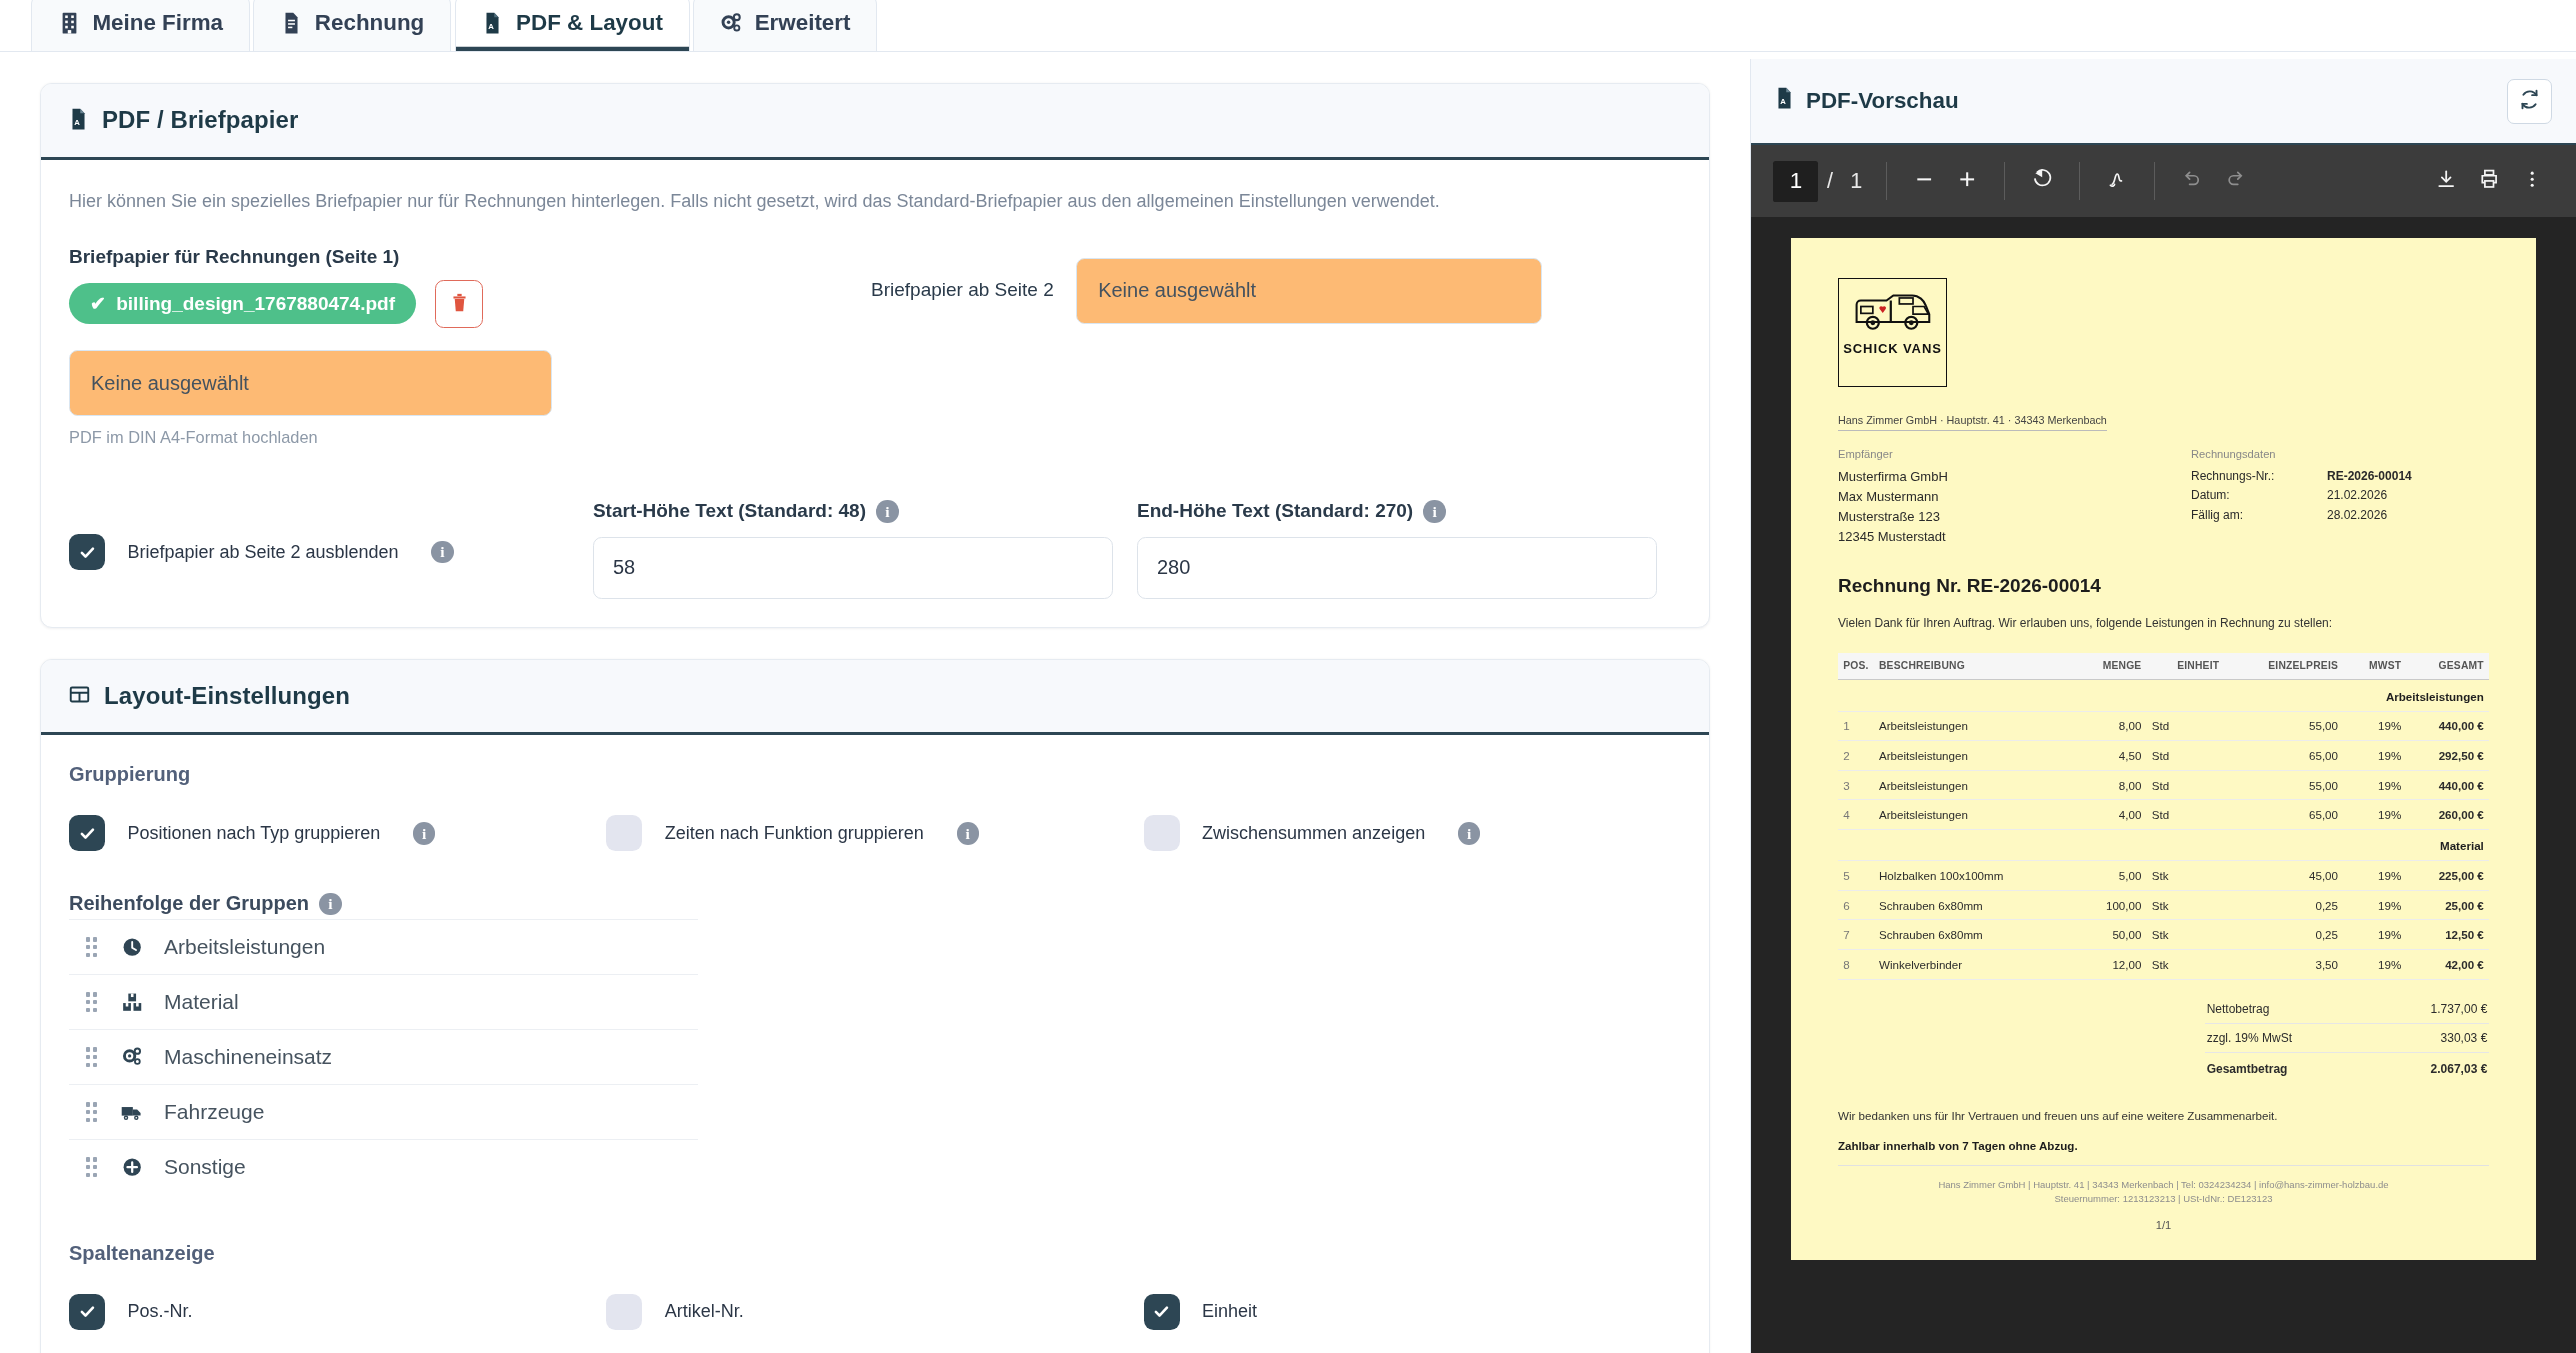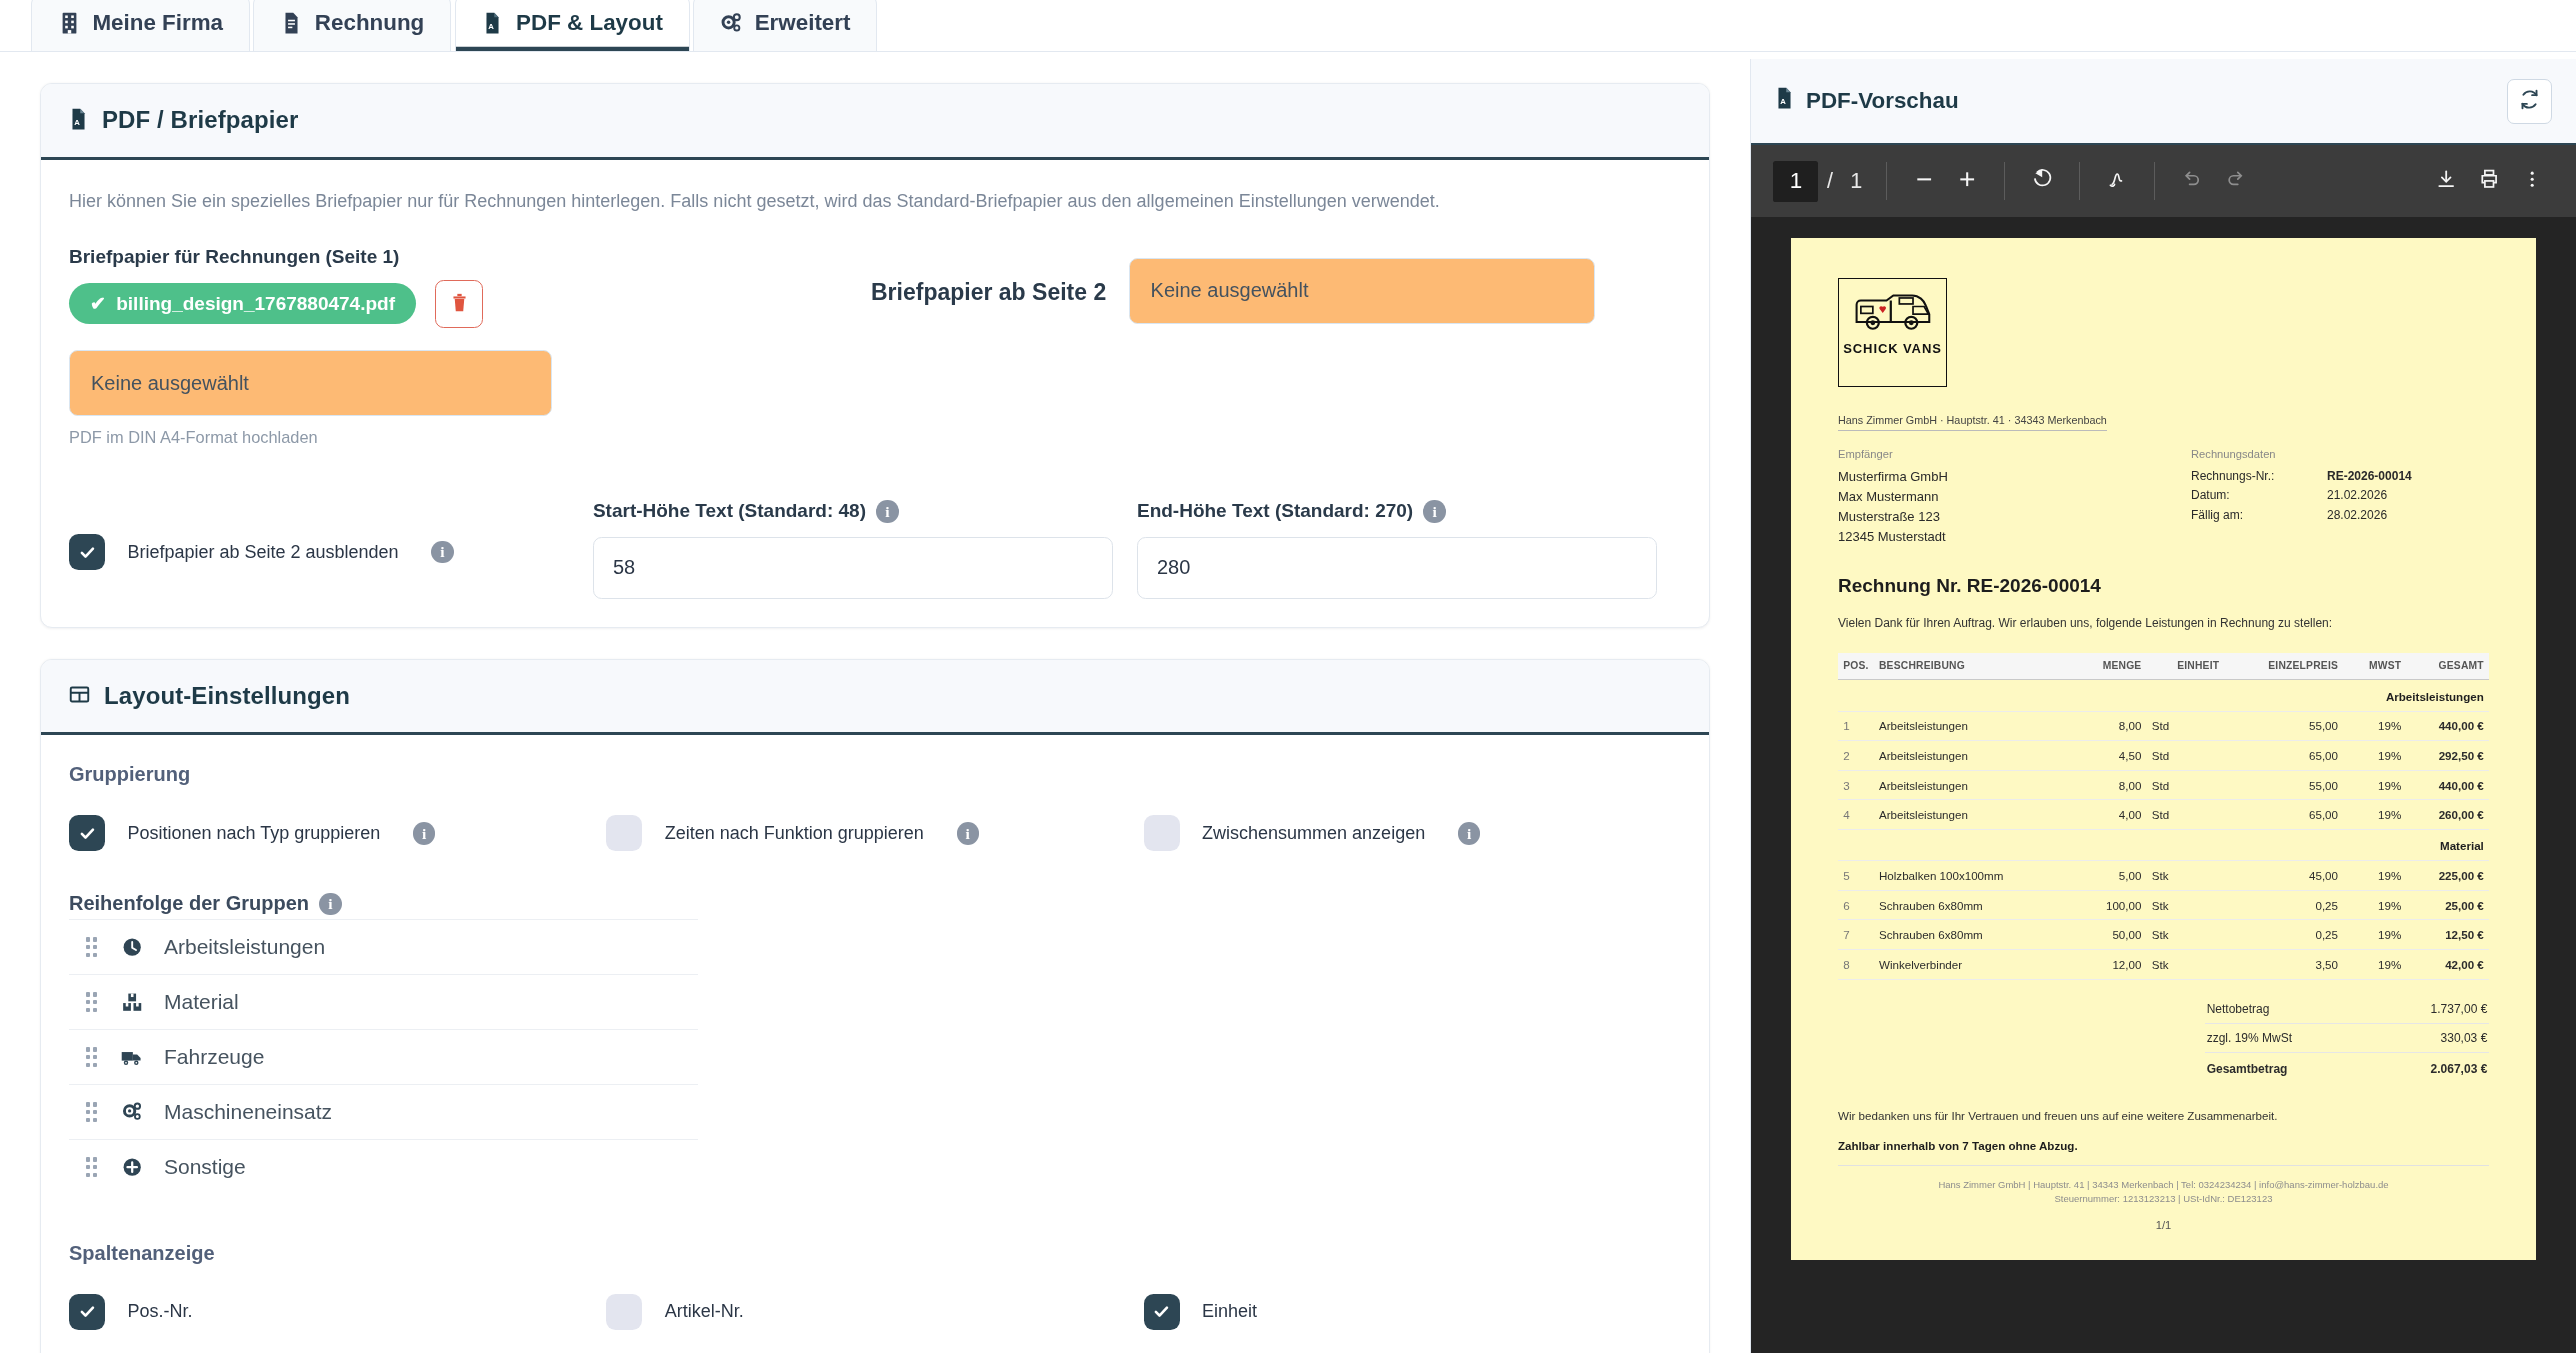--- a/index.html
+++ b/index.html
@@ -115,21 +115,21 @@
     border-radius: 8.6px;
     display: flex; align-items: center;
     padding: 0 21px;
     font-size: 20px; color: #44525f;
     cursor: pointer;
   }
   .file-input.wide { width: 466px; }
   .hint { font-size: 16.4px; color: #8d99a8; margin-top: 12px; }
 
   .inline-label {
-    font-size: 23px; font-weight: 700; color: #2a3a4a;
+    font-size: 19px; font-weight: 400; color: #2a3a4a;
     padding-top: 21px; white-space: nowrap;
   }
 
   
   .row-2 { display: flex; align-items: flex-start; margin-top: 53px; gap: 0; }
   .chk-wrap { display: flex; align-items: center; gap: 22.4px; width: 539px; padding-top: 34px;}
   .chk {
     width: 36px; height: 36px; border-radius: 9.5px;
     flex: none;
     display: flex; align-items: center; justify-content: center;
@@ -516,49 +516,49 @@
           <div class="order-item">
             <span class="grip">
                 <i></i>
                 <i></i>
                 <i></i>
                 <i></i>
                 <i></i>
                 <i></i>
               </span>
             <span class="oi-icon">
+              <svg width="22.4" height="22.4" viewBox="0 0 26 26">
+                  <circle cx="10" cy="11.5" r="6" fill="none" stroke="#2f4554" stroke-width="3.4"></circle>
+                  <circle cx="10" cy="11.5" r="1.9" fill="#2f4554"></circle>
+                  <circle cx="19" cy="6" r="3.1" fill="none" stroke="#2f4554" stroke-width="2.3"></circle>
+                  <circle cx="19" cy="18" r="2.8" fill="none" stroke="#2f4554" stroke-width="2.1"></circle>
+                </svg>
+            </span>
+            <span class="oi-label">Maschineneinsatz</span>
+          </div>
+          <div class="order-item">
+            <span class="grip">
+                <i></i>
+                <i></i>
+                <i></i>
+                <i></i>
+                <i></i>
+                <i></i>
+              </span>
+            <span class="oi-icon">
               <svg width="24" height="22.4" viewBox="0 0 28 26">
                   <rect x="2" y="7" width="13" height="10" fill="#2f4554"></rect>
                   <path d="M15 10h5l4 4v3h-9z" fill="#2f4554"></path>
                   <circle cx="7" cy="19.5" r="2.6" fill="#2f4554"></circle>
                   <circle cx="19" cy="19.5" r="2.6" fill="#2f4554"></circle>
                   <circle cx="7" cy="19.5" r="1" fill="#fff"></circle>
                   <circle cx="19" cy="19.5" r="1" fill="#fff"></circle>
                 </svg>
             </span>
             <span class="oi-label">Fahrzeuge</span>
-          </div>
-          <div class="order-item">
-            <span class="grip">
-                <i></i>
-                <i></i>
-                <i></i>
-                <i></i>
-                <i></i>
-                <i></i>
-              </span>
-            <span class="oi-icon">
-              <svg width="22.4" height="22.4" viewBox="0 0 26 26">
-                  <circle cx="10" cy="11.5" r="6" fill="none" stroke="#2f4554" stroke-width="3.4"></circle>
-                  <circle cx="10" cy="11.5" r="1.9" fill="#2f4554"></circle>
-                  <circle cx="19" cy="6" r="3.1" fill="none" stroke="#2f4554" stroke-width="2.3"></circle>
-                  <circle cx="19" cy="18" r="2.8" fill="none" stroke="#2f4554" stroke-width="2.1"></circle>
-                </svg>
-            </span>
-            <span class="oi-label">Maschineneinsatz</span>
           </div>
           <div class="order-item">
             <span class="grip">
                 <i></i>
                 <i></i>
                 <i></i>
                 <i></i>
                 <i></i>
                 <i></i>
               </span>

